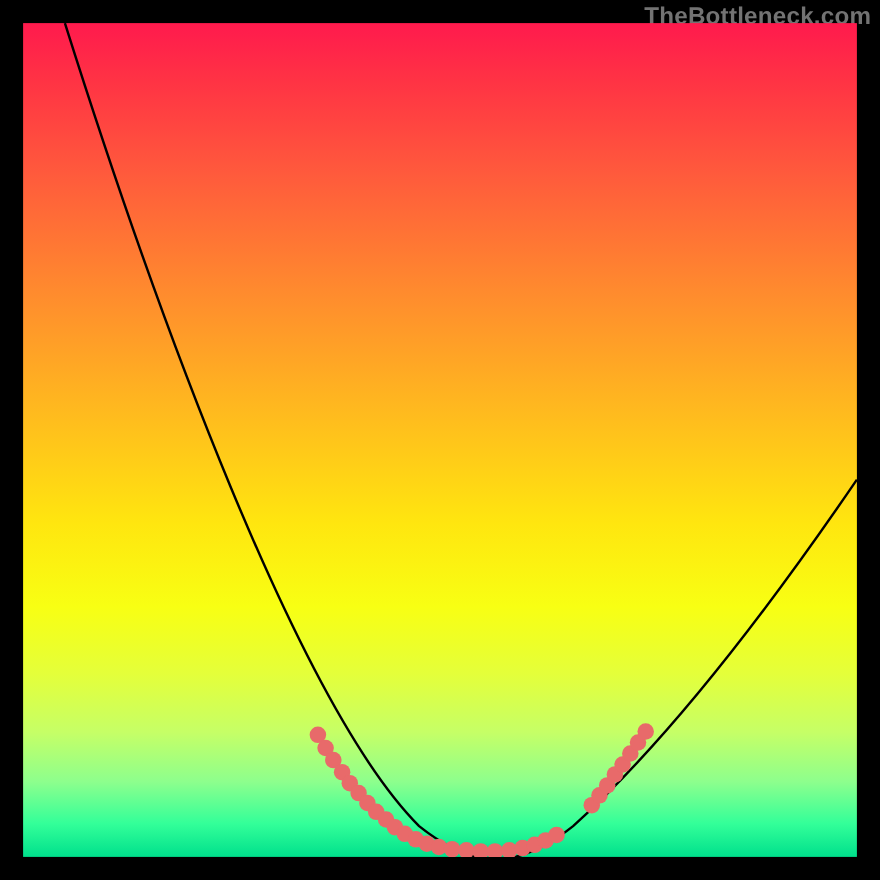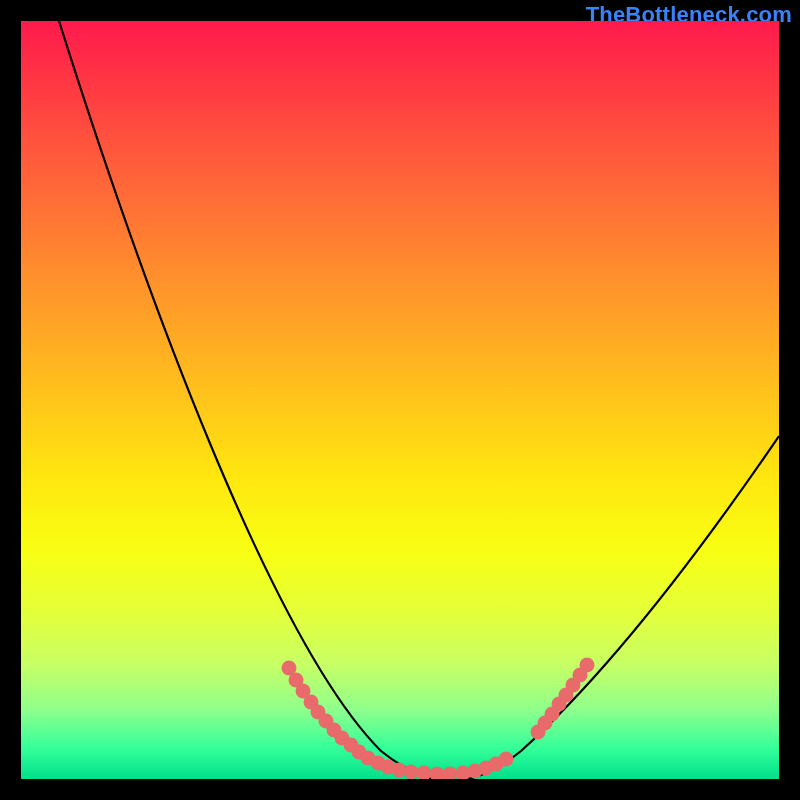--- a/index.html
+++ b/index.html
@@ -36,21 +36,21 @@
       #e4ff3a 78%,
       #c6ff66 85%,
       #8dff8d 91%,
       #33ff99 96%,
       #00e08c 100%);
   }
   .watermark {
     position: absolute;
     top: 2px;
     right: 8px;
-    color: #3b82f6;
+    color: #737373;
     font-size: 22px;
     font-weight: 600;
     letter-spacing: 0.2px;
     user-select: none;
   }
   svg.curve {
     position: absolute;
     left: 0;
     top: 0;
     width: 758px;

